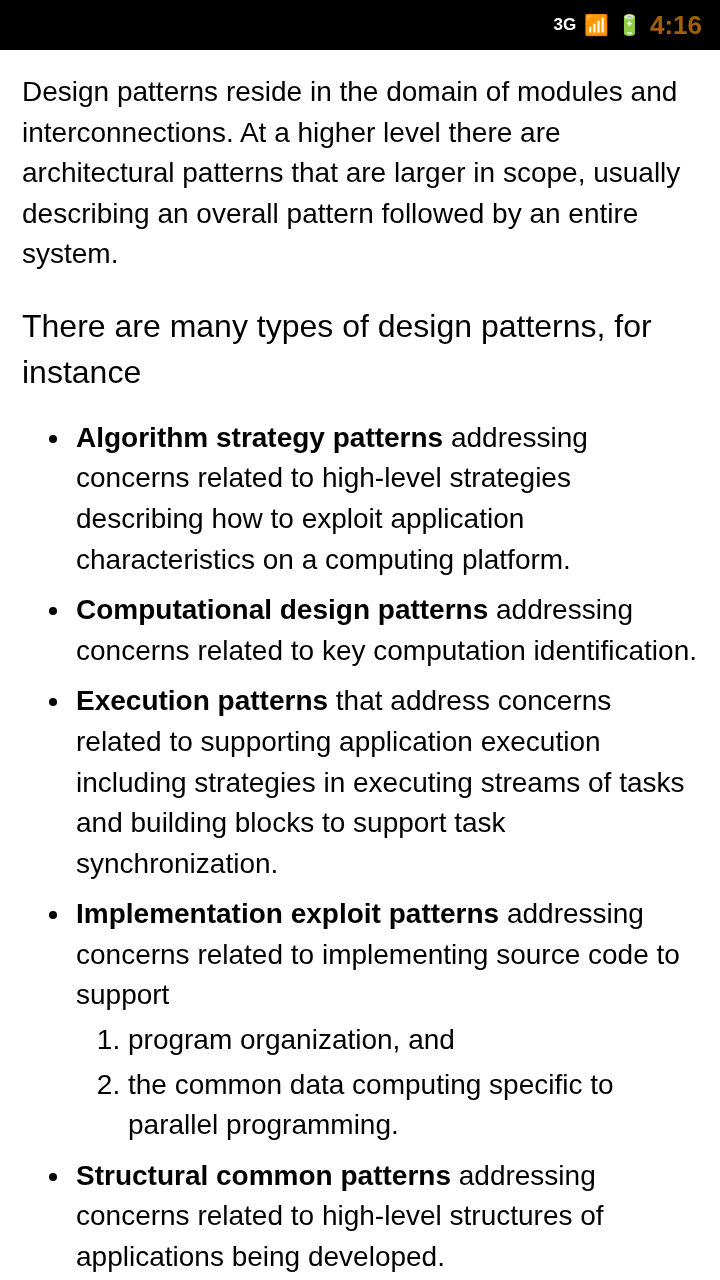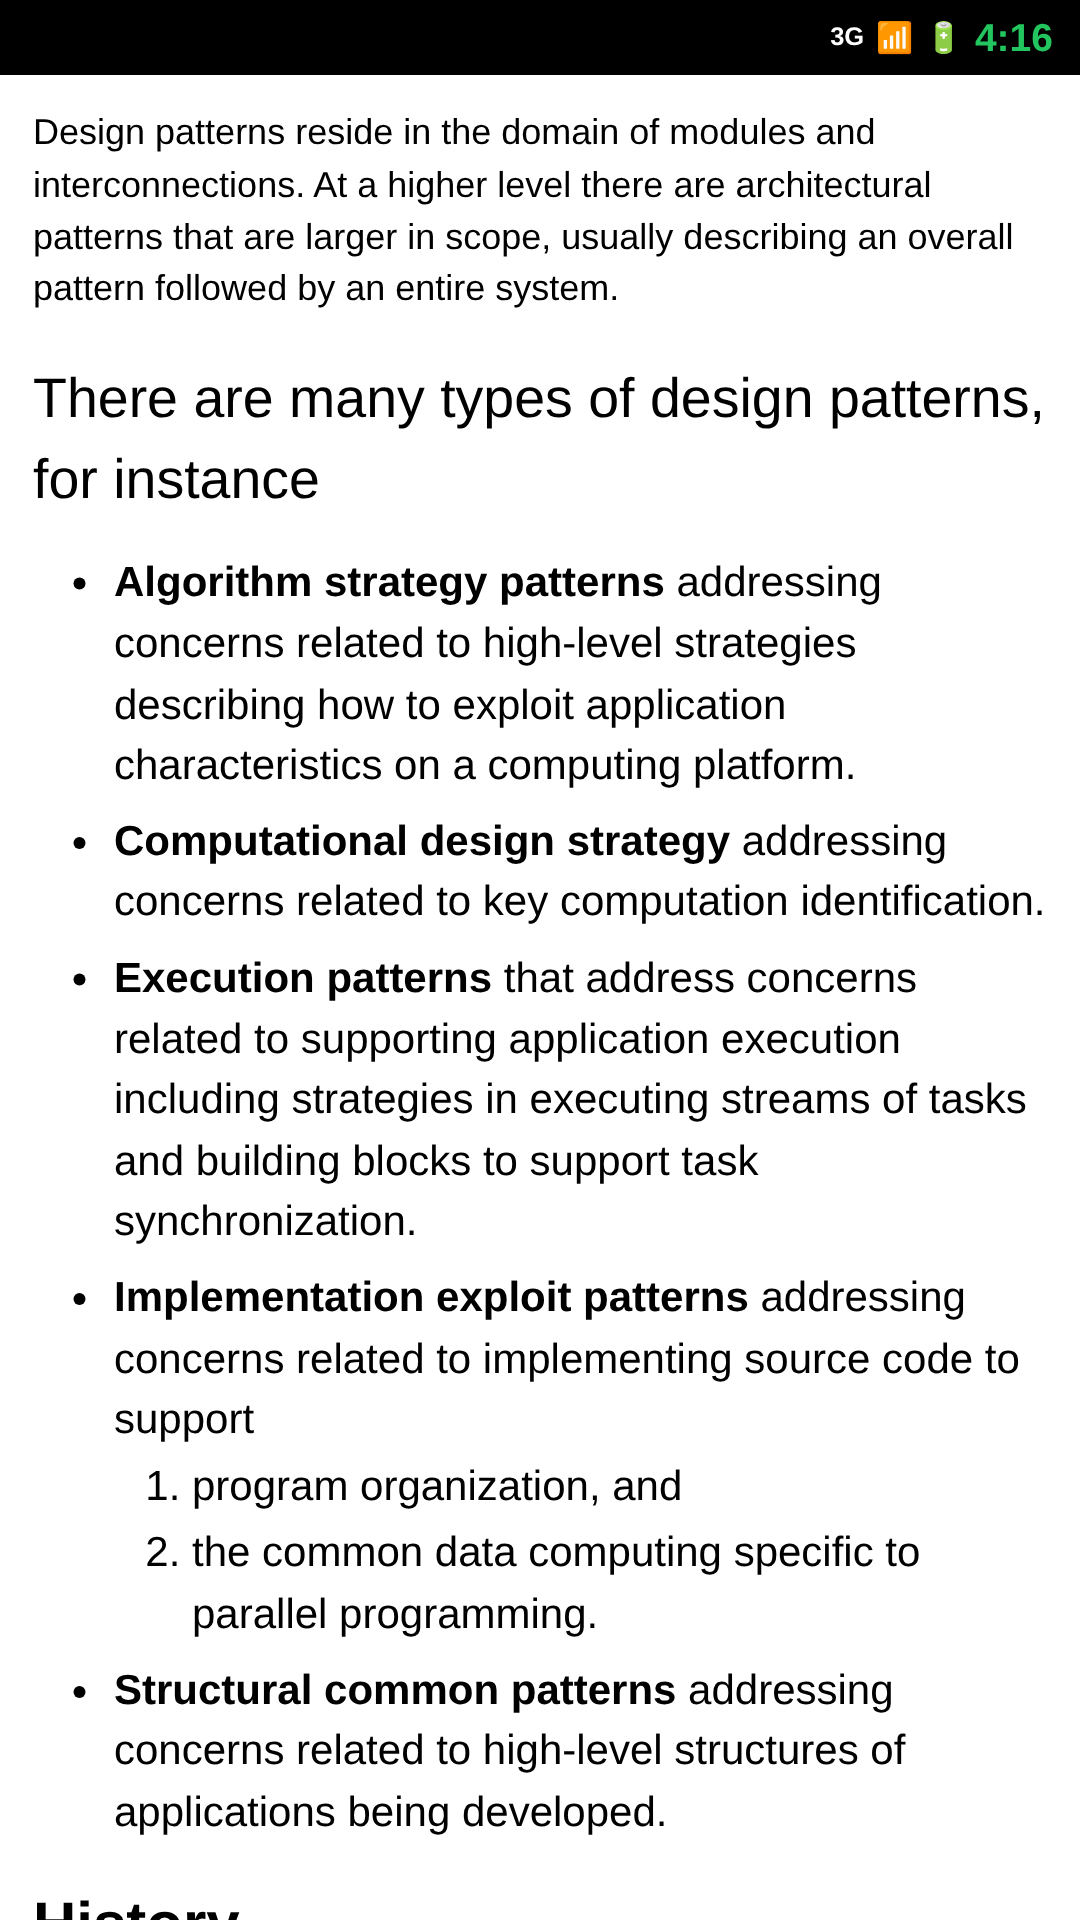--- a/index.html
+++ b/index.html
@@ -31,39 +31,39 @@
       gap: 10px;
     }
 
     .status-bar-icons {
       display: flex;
       align-items: center;
       gap: 8px;
     }
 
     .status-time {
-      color: #22c55e;
+      color: #a16207;
       font-size: 26px;
       font-weight: bold;
     }
 
     
     .content {
       padding: 22px 22px 30px 22px;
       line-height: 1.45;
     }
 
     .intro-paragraph {
-      font-size: 24px;
+      font-size: 28px;
       margin-bottom: 28px;
       color: #000;
     }
 
     .second-paragraph {
-      font-size: 37px;
+      font-size: 32px;
       margin-bottom: 22px;
       color: #000;
     }
 
     .main-list {
       list-style: disc;
       padding-left: 50px;
       margin-bottom: 26px;
     }
 
@@ -115,21 +115,21 @@
 
   <p class="second-paragraph">There are many types of design patterns, for instance</p>
 
   <ul class="main-list">
 
     <li>
       <span><b>Algorithm strategy patterns</b></span><span> addressing concerns related to high-level strategies describing how to exploit application characteristics on a computing platform.</span>
     </li>
 
     <li>
-      <span><b>Computational design strategy</b></span><span> addressing concerns related to key computation identification.</span>
+      <span><b>Computational design patterns</b></span><span> addressing concerns related to key computation identification.</span>
     </li>
 
     <li>
       <span><b>Execution patterns</b></span><span> that address concerns related to supporting application execution including strategies in executing streams of tasks and building blocks to support task synchronization.</span>
     </li>
 
     <li>
       <span><b>Implementation exploit patterns</b></span><span> addressing concerns related to implementing source code to support</span>
       <ol class="sub-list">
         <li>program organization, and</li>

